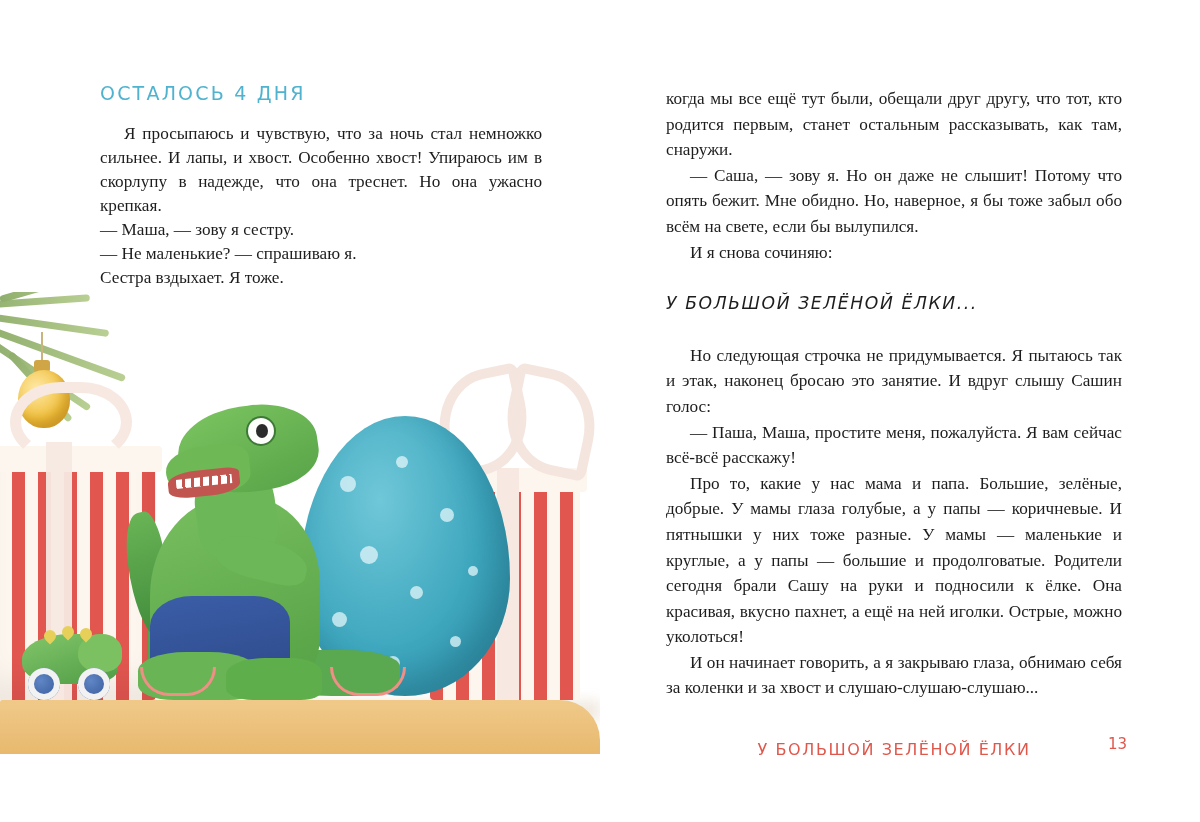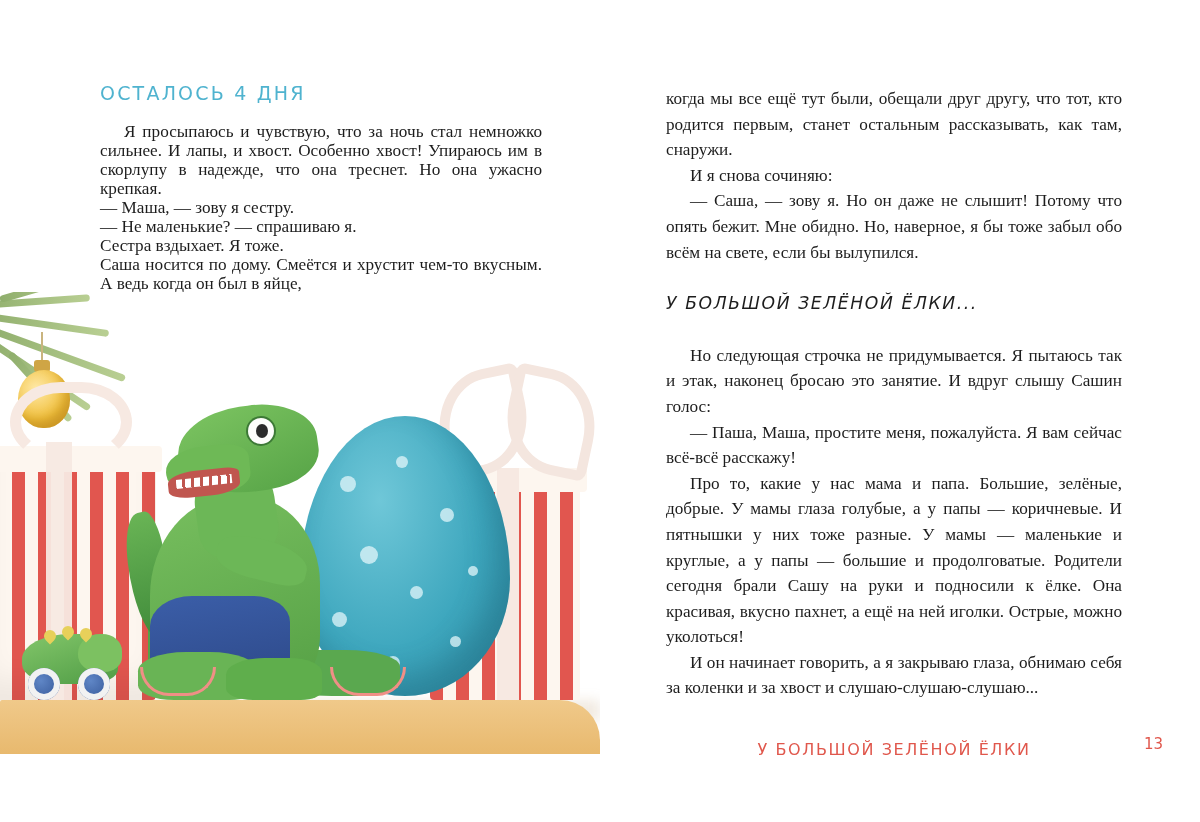--- a/index.html
+++ b/index.html
@@ -40,21 +40,21 @@
     color: #4fb3cf;
     text-transform: uppercase;
     font-weight: 400;
   }
   .left-text {
     position: absolute;
     left: 100px;
     top: 122px;
     width: 442px;
     font-size: 17.2px;
-    line-height: 19px;
+    line-height: 24px;
     text-align: justify;
     color: #1d1d1d;
   }
   .left-text p {
     margin: 0;
   }
   .left-text p.indent {
     text-indent: 24px;
   }
 
@@ -469,21 +469,20 @@
   .poem-final-wrap {
     margin-top: 36px;
   }
   .page-number {
     position: absolute;
     left: 1108px;
     top: 735px;
     font-family: "DejaVu Sans", sans-serif;
     font-size: 15px;
     color: #e0574c;
-    margin-left: 36px;
   }
 </style>
 </head>
 <body>
 
 <div class="page">
 
   <div class="left-col">
 
     <div class="left-heading">Осталось 4 дня</div>
@@ -562,22 +561,22 @@
       <div class="toy-wheel w1"></div>
       <div class="toy-wheel w2"></div>
 
       <div class="squiggle" style="left:140px;"></div>
       <div class="squiggle" style="left:330px;"></div>
     </div>
   </div>
 
   <div class="right-col">
     <p>когда мы все ещё тут были, обещали друг другу, что тот, кто родится первым, станет остальным рассказывать, как там, снаружи.</p>
+    <p class="indent">— Саша, — зову я. Но он даже не слышит! Потому что опять бежит. Мне обидно. Но, наверное, я бы тоже забыл обо всём на свете, если бы вылупился.</p>
     <p class="indent">И я снова сочиняю:</p>
-    <p class="indent">— Саша, — зову я. Но он даже не слышит! Потому что опять бежит. Мне обидно. Но, наверное, я бы тоже забыл обо всём на свете, если бы вылупился.</p>
 
     <p class="poem-heading">У большой зелёной ёлки...</p>
 
     <p class="indent">Но следующая строчка не придумывается. Я пытаюсь так и этак, наконец бросаю это занятие. И вдруг слышу Сашин голос:</p>
     <p class="indent">— Паша, Маша, простите меня, пожалуйста. Я вам сейчас всё-всё расскажу!</p>
     <p class="indent">Про то, какие у нас мама и папа. Большие, зелёные, добрые. У мамы глаза голубые, а у папы — коричневые. И пятнышки у них тоже разные. У мамы — маленькие и круглые, а у папы — большие и продолговатые. Родители сегодня брали Сашу на руки и подносили к ёлке. Она красивая, вкусно пахнет, а ещё на ней иголки. Острые, можно уколоться!</p>
     <p class="indent">И он начинает говорить, а я закрываю глаза, обнимаю себя за коленки и за хвост и слушаю-слушаю-слушаю...</p>
 
     <div class="poem-final-wrap">
       <div class="poem-final">У большой зелёной ёлки</div>

